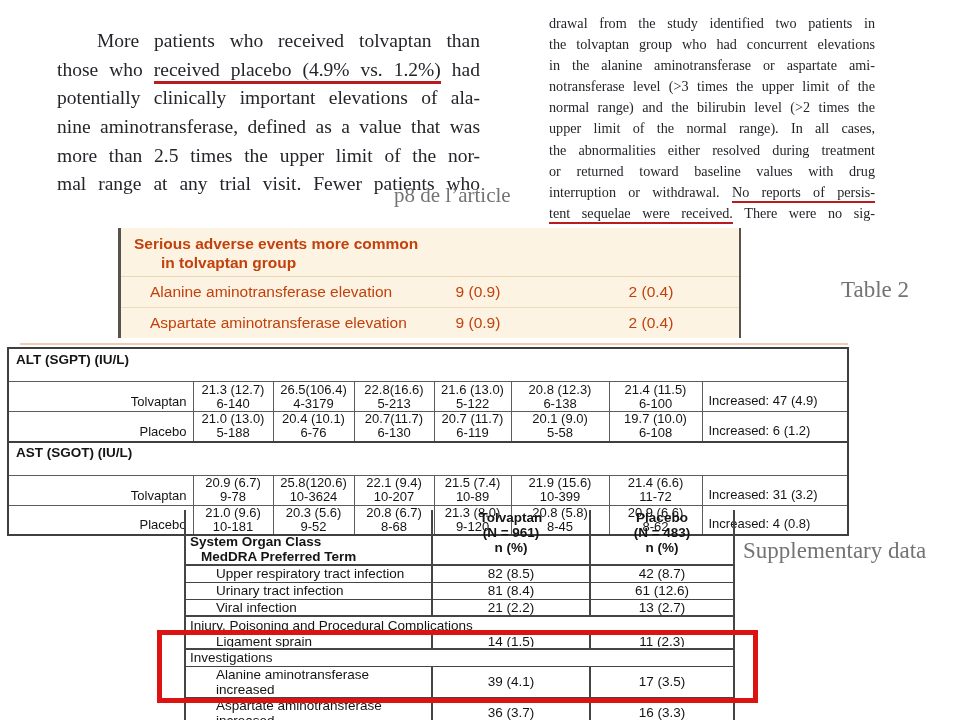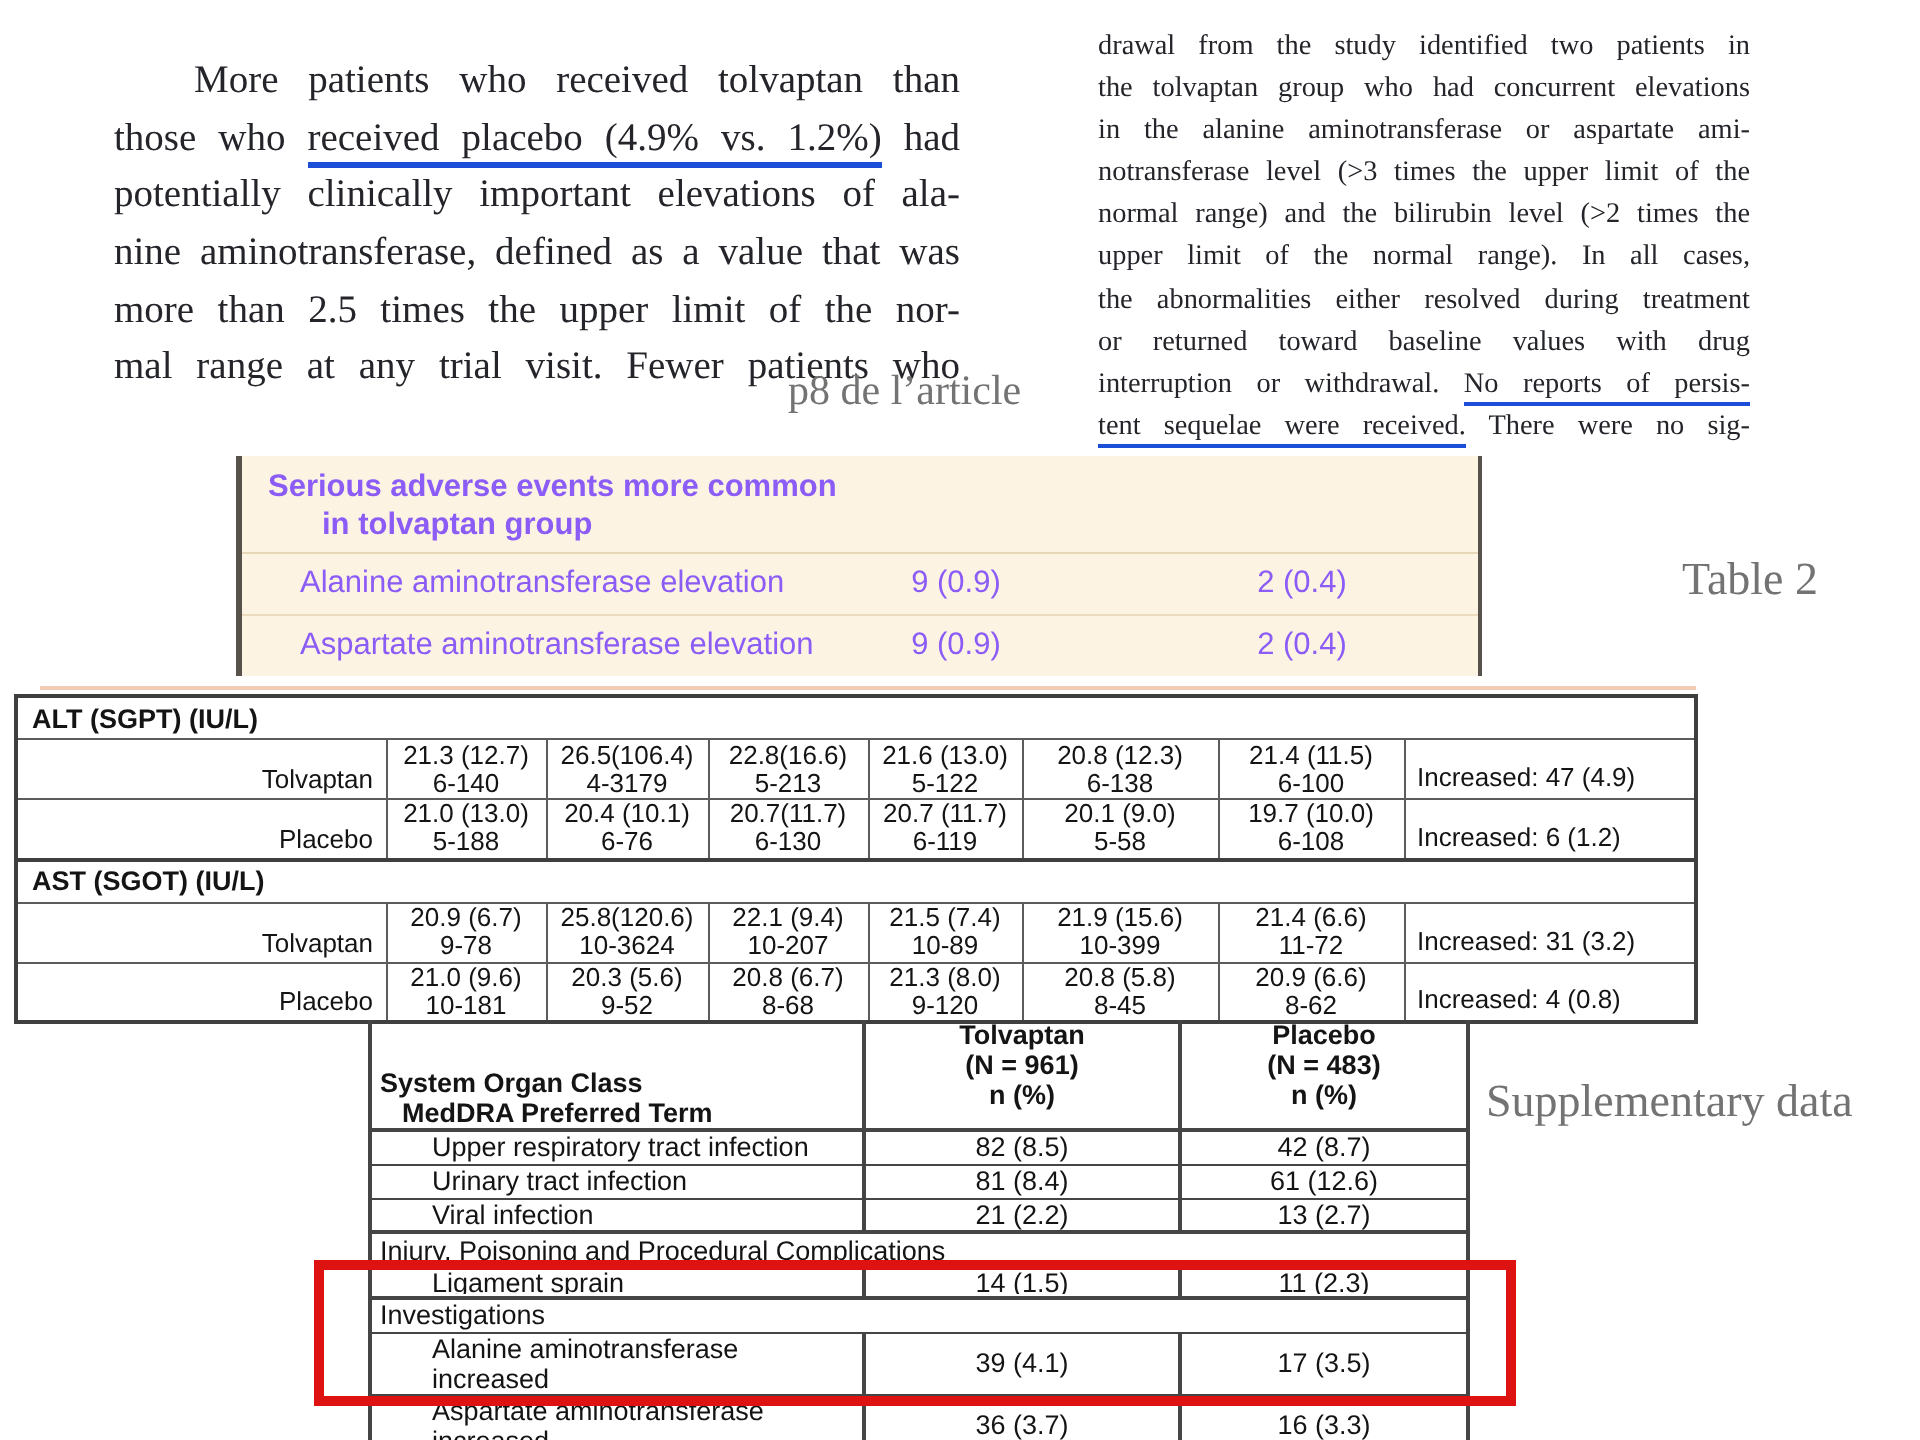--- a/index.html
+++ b/index.html
@@ -6,51 +6,51 @@
   .slide{position:relative;width:960px;height:720px;background:#ffffff;overflow:hidden;
          font-family:"Liberation Sans","DejaVu Sans",sans-serif;}
 
   
   .article{position:absolute;color:#24252a;font-family:"Liberation Serif","DejaVu Serif",serif;}
   .col-left{left:57px;top:27px;width:423px;font-size:19.5px;line-height:28.7px;}
   .col-right{left:549px;top:13px;width:326px;font-size:14.2px;line-height:21.1px;}
   .jl{height:28.7px;overflow:hidden;text-align:justify;text-align-last:justify;}
   .jr{height:21.1px;overflow:hidden;text-align:justify;text-align-last:justify;}
   .ind1{text-indent:40px;}
-  .redline{border-bottom:3px solid #1d4ed8;padding-bottom:1px;}
+  .redline{border-bottom:3px solid #b91c1c;padding-bottom:1px;}
 
   
   .slidelabel{position:absolute;color:#737373;font-family:Liberation Serif, serif;}
   .lab-page{left:394px;top:183px;font-size:21px;}
   .lab-t2{left:799px;top:277px;font-size:23px;margin-left:42px;}
   .lab-supp{left:743px;top:538px;font-size:23px;}
 
   
   .t2{position:absolute;left:118px;top:228px;width:623px;height:110px;background:#fcf3e2;
       border-left:3px solid #57534c;border-right:2px solid #57534c;box-sizing:border-box;
-      color:#8b5cf6;}
+      color:#c2410c;}
   .t2-head{height:49px;box-sizing:border-box;padding:6px 0 0 13px;font-weight:bold;
            font-size:15.5px;line-height:19px;border-bottom:1px solid #e8d7b6;}
   .t2-head2{padding-left:27px;}
   .t2-row{position:relative;height:30px;display:flex;align-items:center;font-size:15.5px;padding-left:16px;}
   .t2-row.sep{border-bottom:1px solid #ecdcbd;}
   .t2-name{padding-left:13px;flex:1;}
   .t2-v1{position:absolute;left:282px;width:150px;text-align:center;}
   .t2-v2{position:absolute;left:455px;width:150px;text-align:center;}
 
   
   .pinkline{position:absolute;left:20px;top:343px;width:828px;height:2px;background:#efccb3;}
 
   
   .lab-wrap{position:absolute;left:7px;top:347px;}
   table.lab{border-collapse:collapse;table-layout:fixed;width:840px;border:2px solid #3f3f3f;
             font-size:13px;color:#141414;}
   table.lab td{border:1px solid #5c5c5c;padding:0;overflow:hidden;}
   table.lab tr.sec td{font-weight:bold;font-size:13.5px;text-align:left;
-                      padding:2px 0 2px 7px;border-top:2px solid #3f3f3f;height:16px;}
+                      padding:2px 0 14px 7px;border-top:2px solid #3f3f3f;height:16px;}
   table.lab tr.data{height:30px;}
   table.lab .lbl{text-align:right;vertical-align:bottom;padding:0 6px 2px 0;line-height:14px;}
   table.lab .c2{white-space:pre-line;text-align:center;vertical-align:middle;line-height:14px;}
   table.lab .inc{text-align:left;vertical-align:bottom;padding:0 0 3px 6px;line-height:14px;}
 
   
   .supp-wrap{position:absolute;left:184px;top:510px;}
   table.supp{border-collapse:collapse;table-layout:fixed;width:549px;font-size:13.5px;color:#141414;}
   table.supp td{border:1px solid #454545;border-left-width:2px;border-right-width:2px;
                 padding:0 4px;overflow:hidden;}

